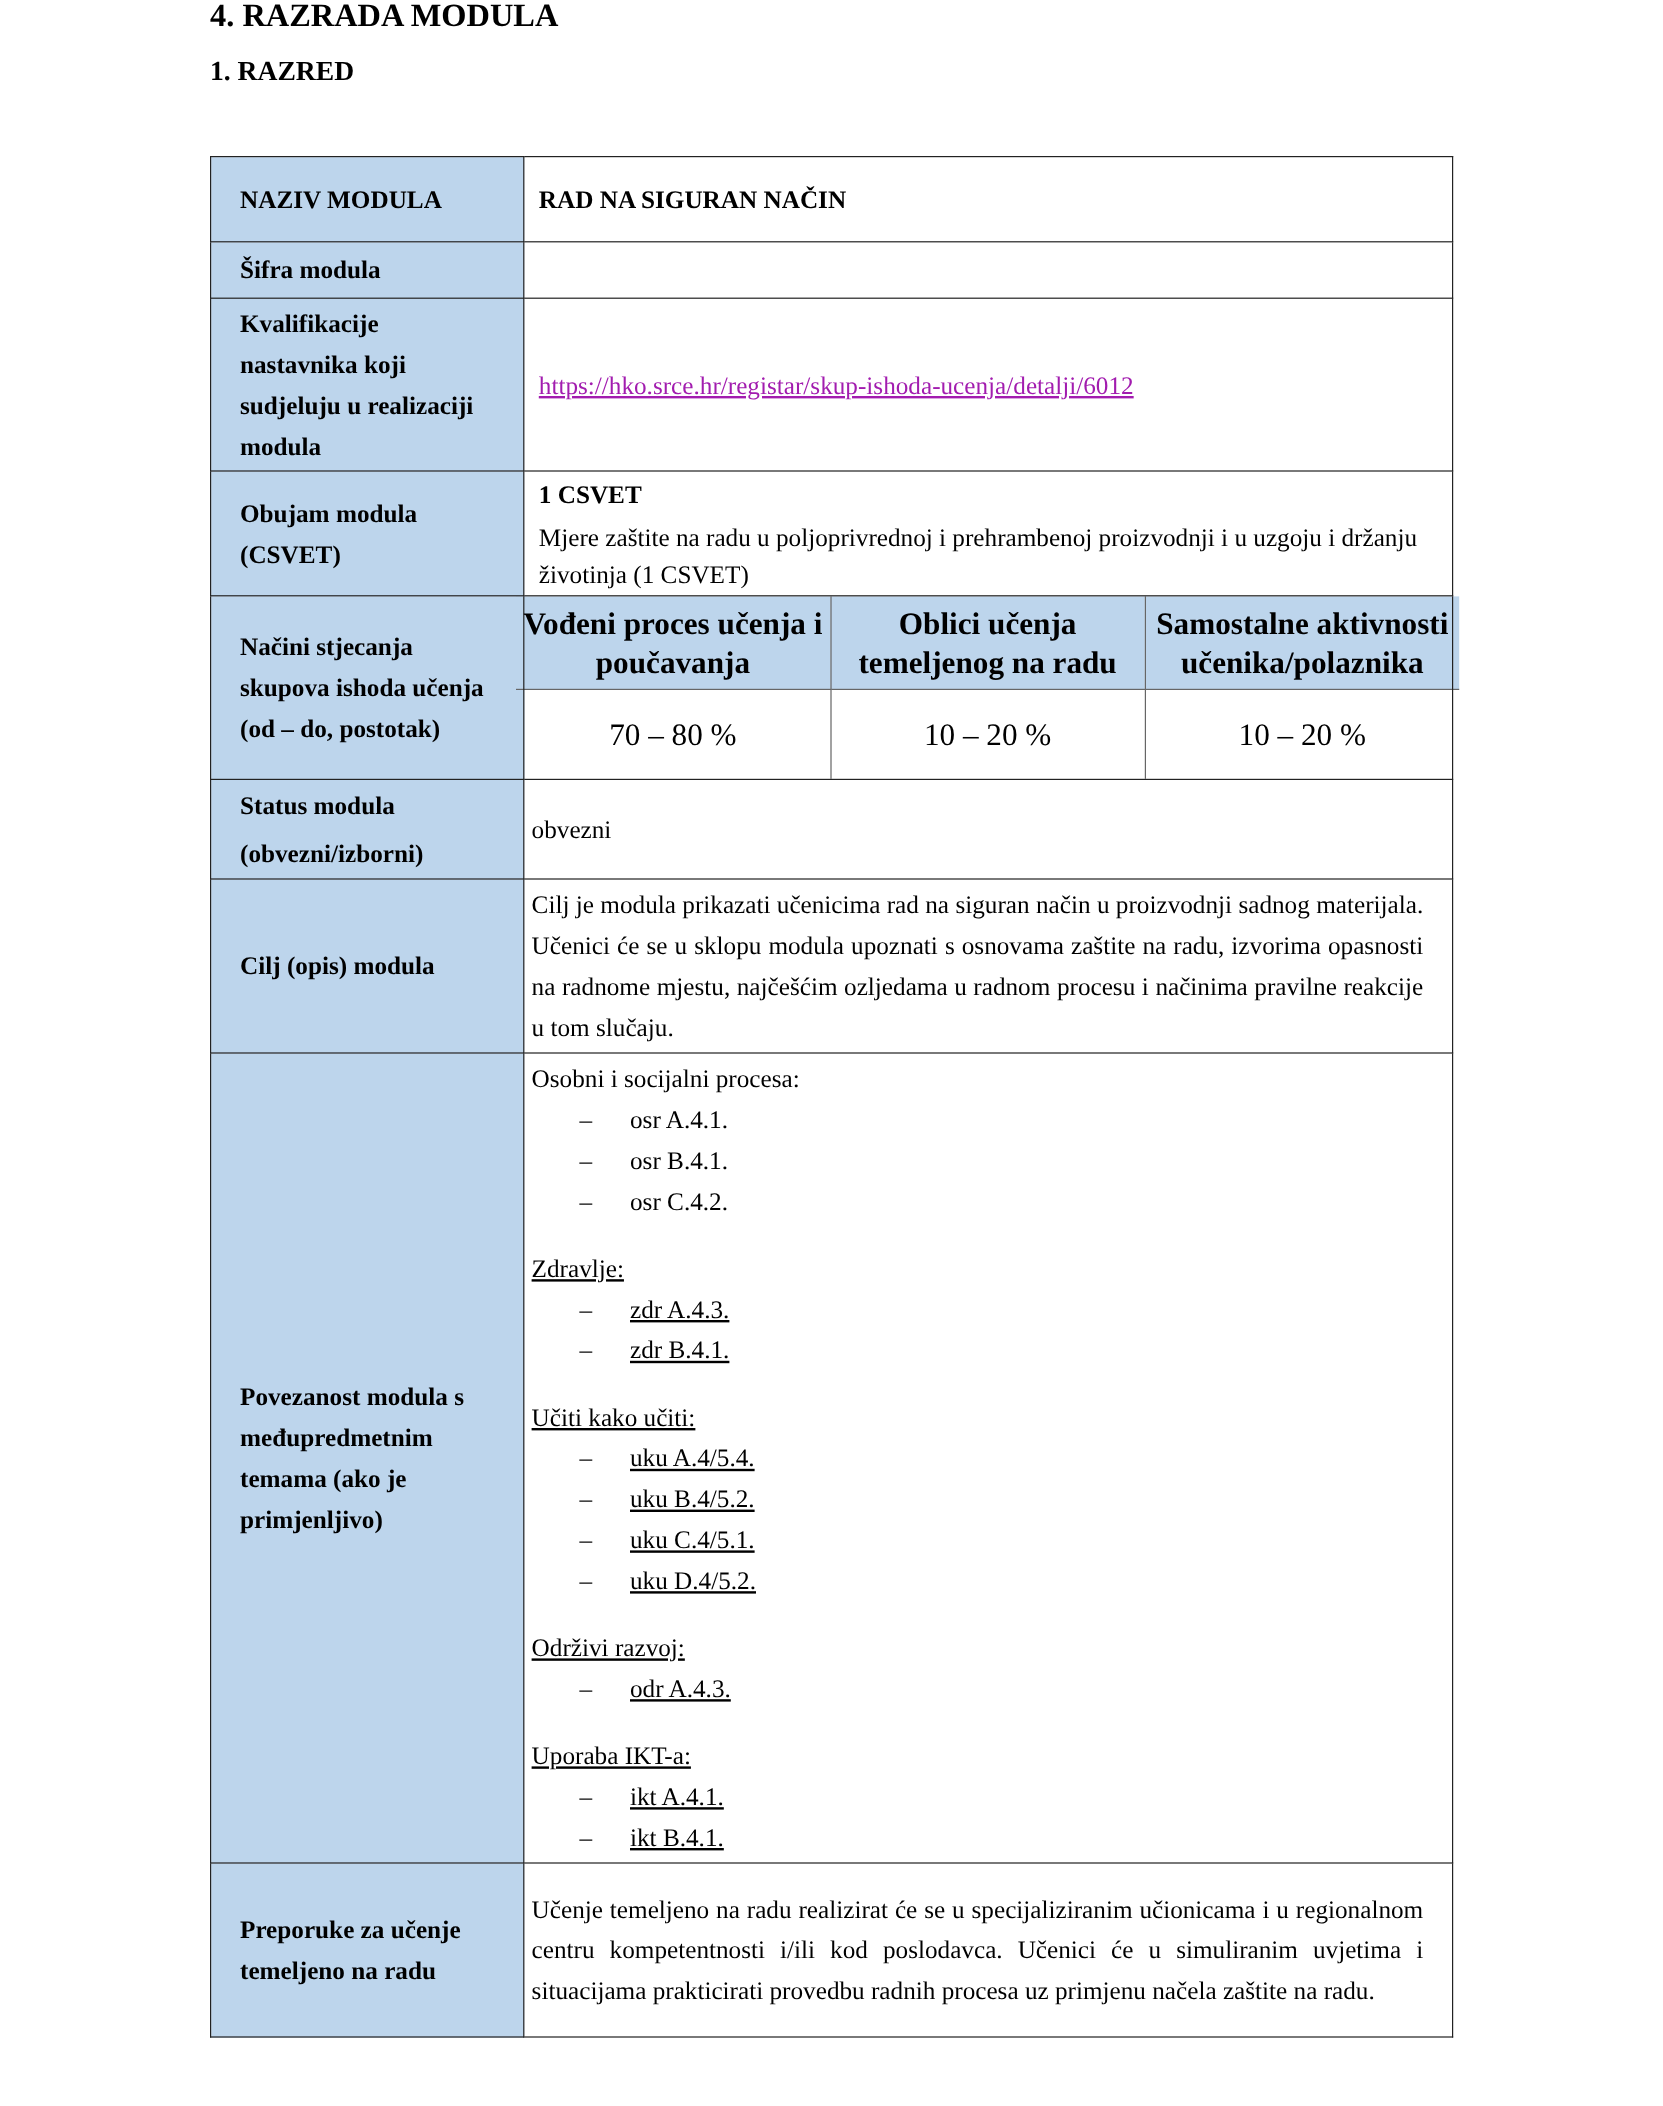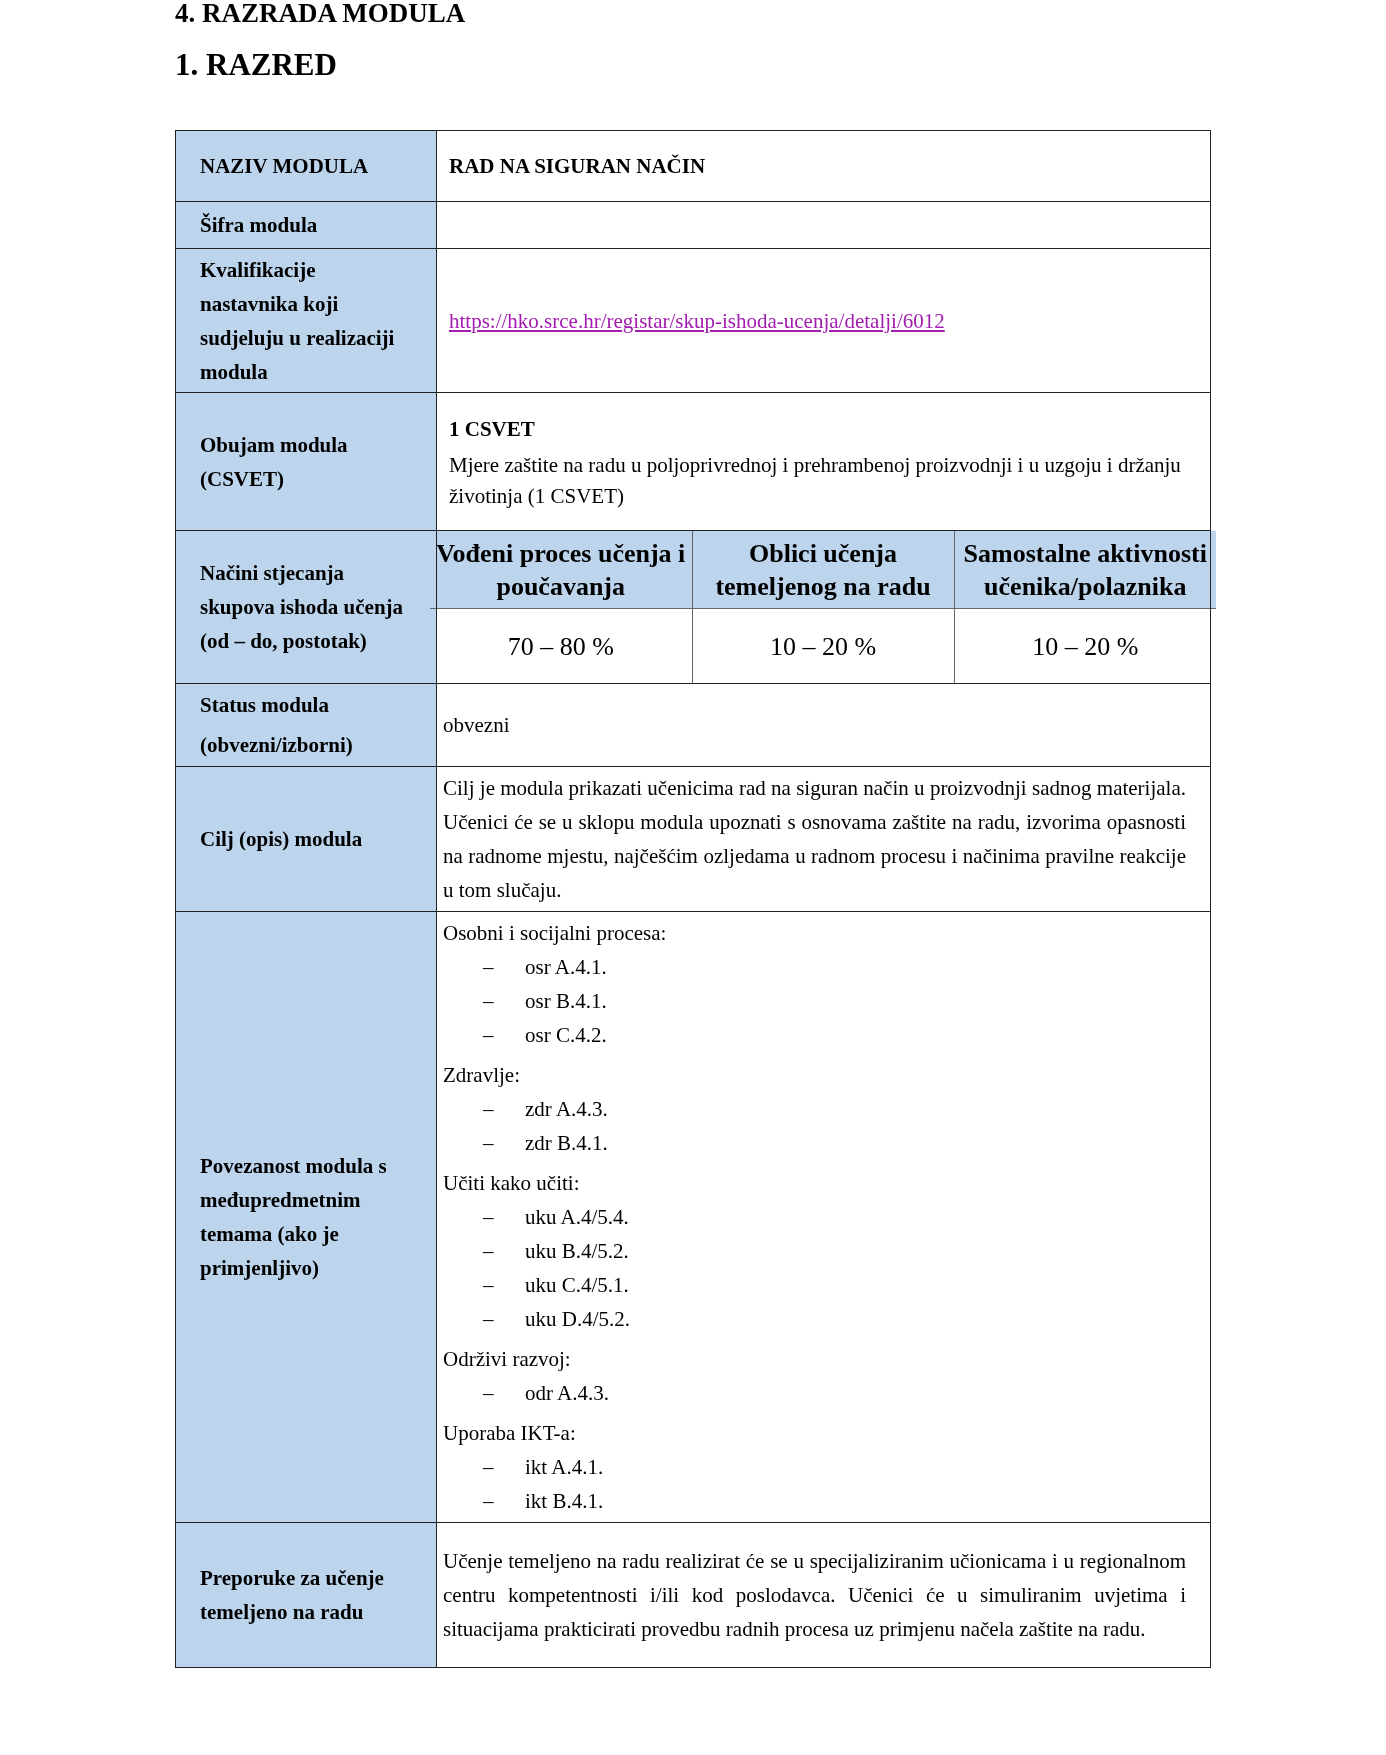--- a/index.html
+++ b/index.html
@@ -1,41 +1,41 @@
 <!DOCTYPE html>
 <html><head>
 <meta charset="utf-8">
 <style>
   html, body { margin: 0; padding: 0; background: #ffffff; }
   body {
     width: 1386px; height: 1755px; position: relative; overflow: hidden;
     font-family: "Liberation Serif", "DejaVu Serif", serif; color: #000;
   }
   .h1 { position: absolute; left: 175px; top: -2px; font-size: 27px; font-weight: bold; }
-  .h2 { position: absolute; left: 175px; top: 47px; font-size: 31px; font-weight: bold; }
+  .h2 { position: absolute; left: 175px; top: 47px; font-size: 23px; font-weight: bold; }
   table.main {
     position: absolute; left: 175px; top: 130px; width: 1036px;
     border-collapse: collapse; table-layout: fixed;
   }
   table.main > tbody > tr > td {
     border: 1.5px solid #222; vertical-align: middle; padding: 0 24px; font-size: 21px; line-height: 34px;
   }
   td.lbl { width: 212px; background: #bdd5ec; font-weight: bold; }
   td.val { background: #ffffff; padding-left: 12px !important; }
   .link { color: #a21caf; text-decoration: underline; }
   .bold { font-weight: bold; }
   .just { text-align: justify; text-align-last: left; }
   table.sub { width: calc(100% + 13px); margin: 0 -7px 0 -7px; border-collapse: collapse; table-layout: fixed; }
   table.sub td { border: 1px solid #666; text-align: center; font-size: 26px; line-height: 33px; padding: 4px 4px; }
   table.sub td:first-child { border-left: none; }
   table.sub td:last-child { border-right: none; }
   table.sub tr:first-child td { border-top: none; background: #bdd5ec; font-weight: bold; height: 69px; }
   table.sub tr:last-child td { border-bottom: none; height: 66px; }
   .grp { line-height: 34px; }
-  .grp + .grp { margin-top: 6px; }
+  .grp + .grp { margin-top: 22px; text-decoration: underline; }
   .item { padding-left: 40px; position: relative; }
   .dash { display: inline-block; width: 42px; }
   .cell-inner { padding: 4px 0; }
 </style>
 </head>
 <body>
 
 <div class="h1">4. RAZRADA MODULA</div>
 <div class="h2">1. RAZRED</div>
 
@@ -48,21 +48,21 @@
     <tr style="height:47px">
       <td class="lbl">Šifra modula</td>
       <td class="val"></td>
     </tr>
     <tr style="height:144px">
       <td class="lbl">Kvalifikacije nastavnika koji sudjeluju u realizaciji modula</td>
       <td class="val">
         <span class="link">https://hko.srce.hr/registar/skup-ishoda-ucenja/detalji/6012</span>
       </td>
     </tr>
-    <tr style="height:138px">
+    <tr style="height:104px">
       <td class="lbl">Obujam modula (CSVET)</td>
       <td class="val">
         <div class="bold" style="margin-bottom:4px">1 CSVET</div>
         <div style="line-height:31px">Mjere zaštite na radu u poljoprivrednoj i prehrambenoj proizvodnji i u uzgoju i držanju životinja (1 CSVET)</div>
       </td>
     </tr>
     <tr style="height:152px">
       <td class="lbl">
         <div>Načini stjecanja skupova ishoda učenja</div>
         <div>(od – do, postotak)</div>

